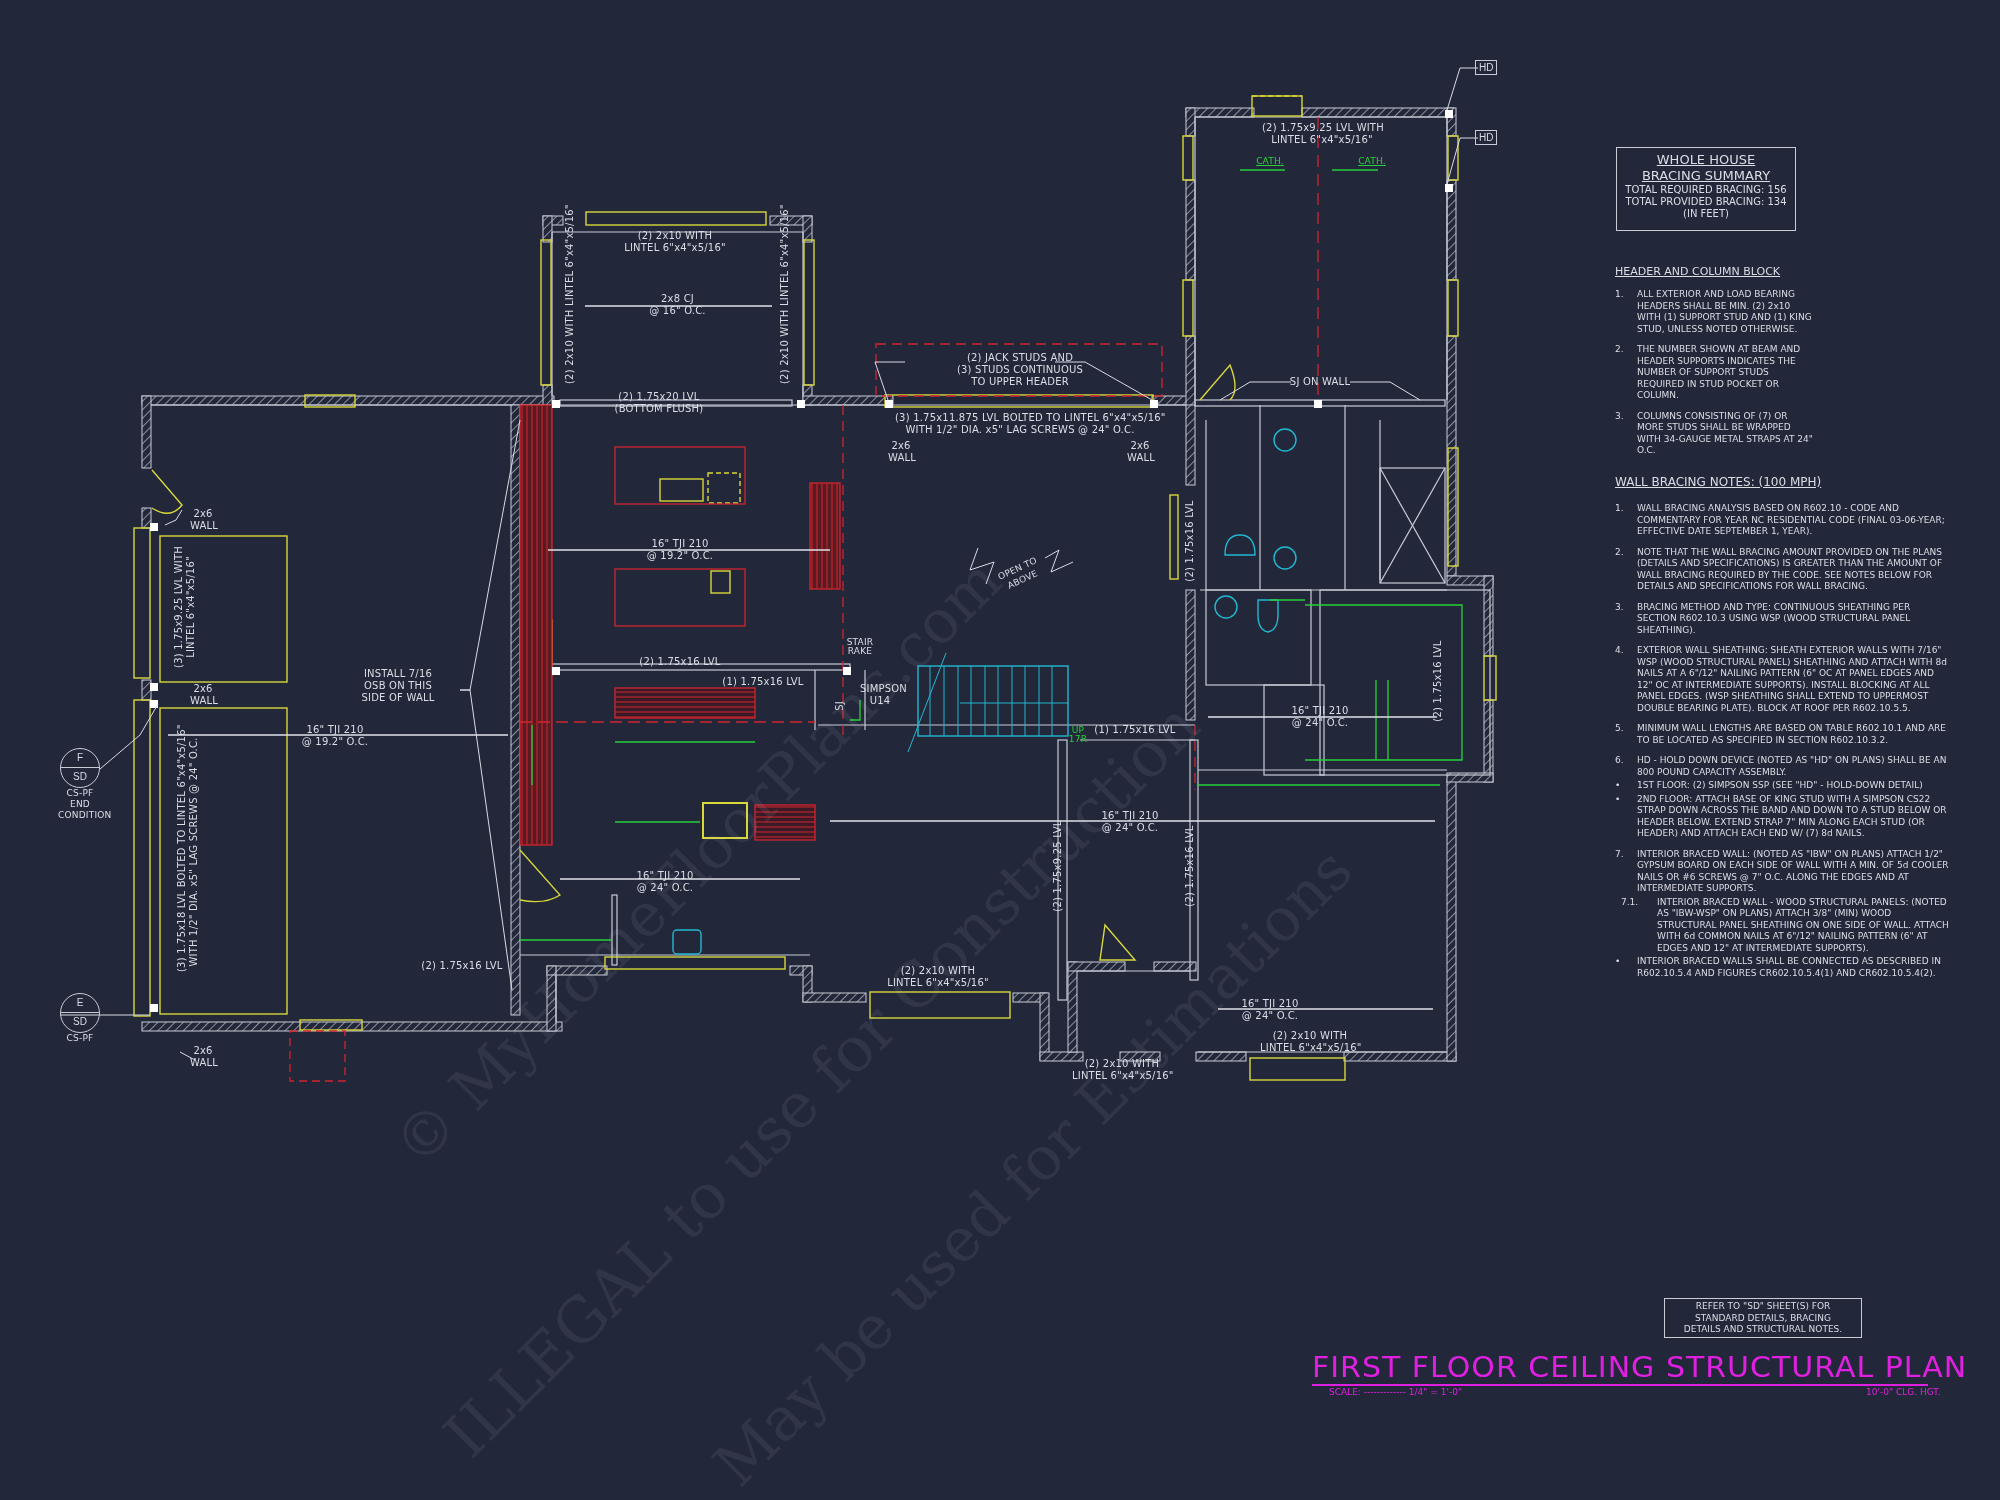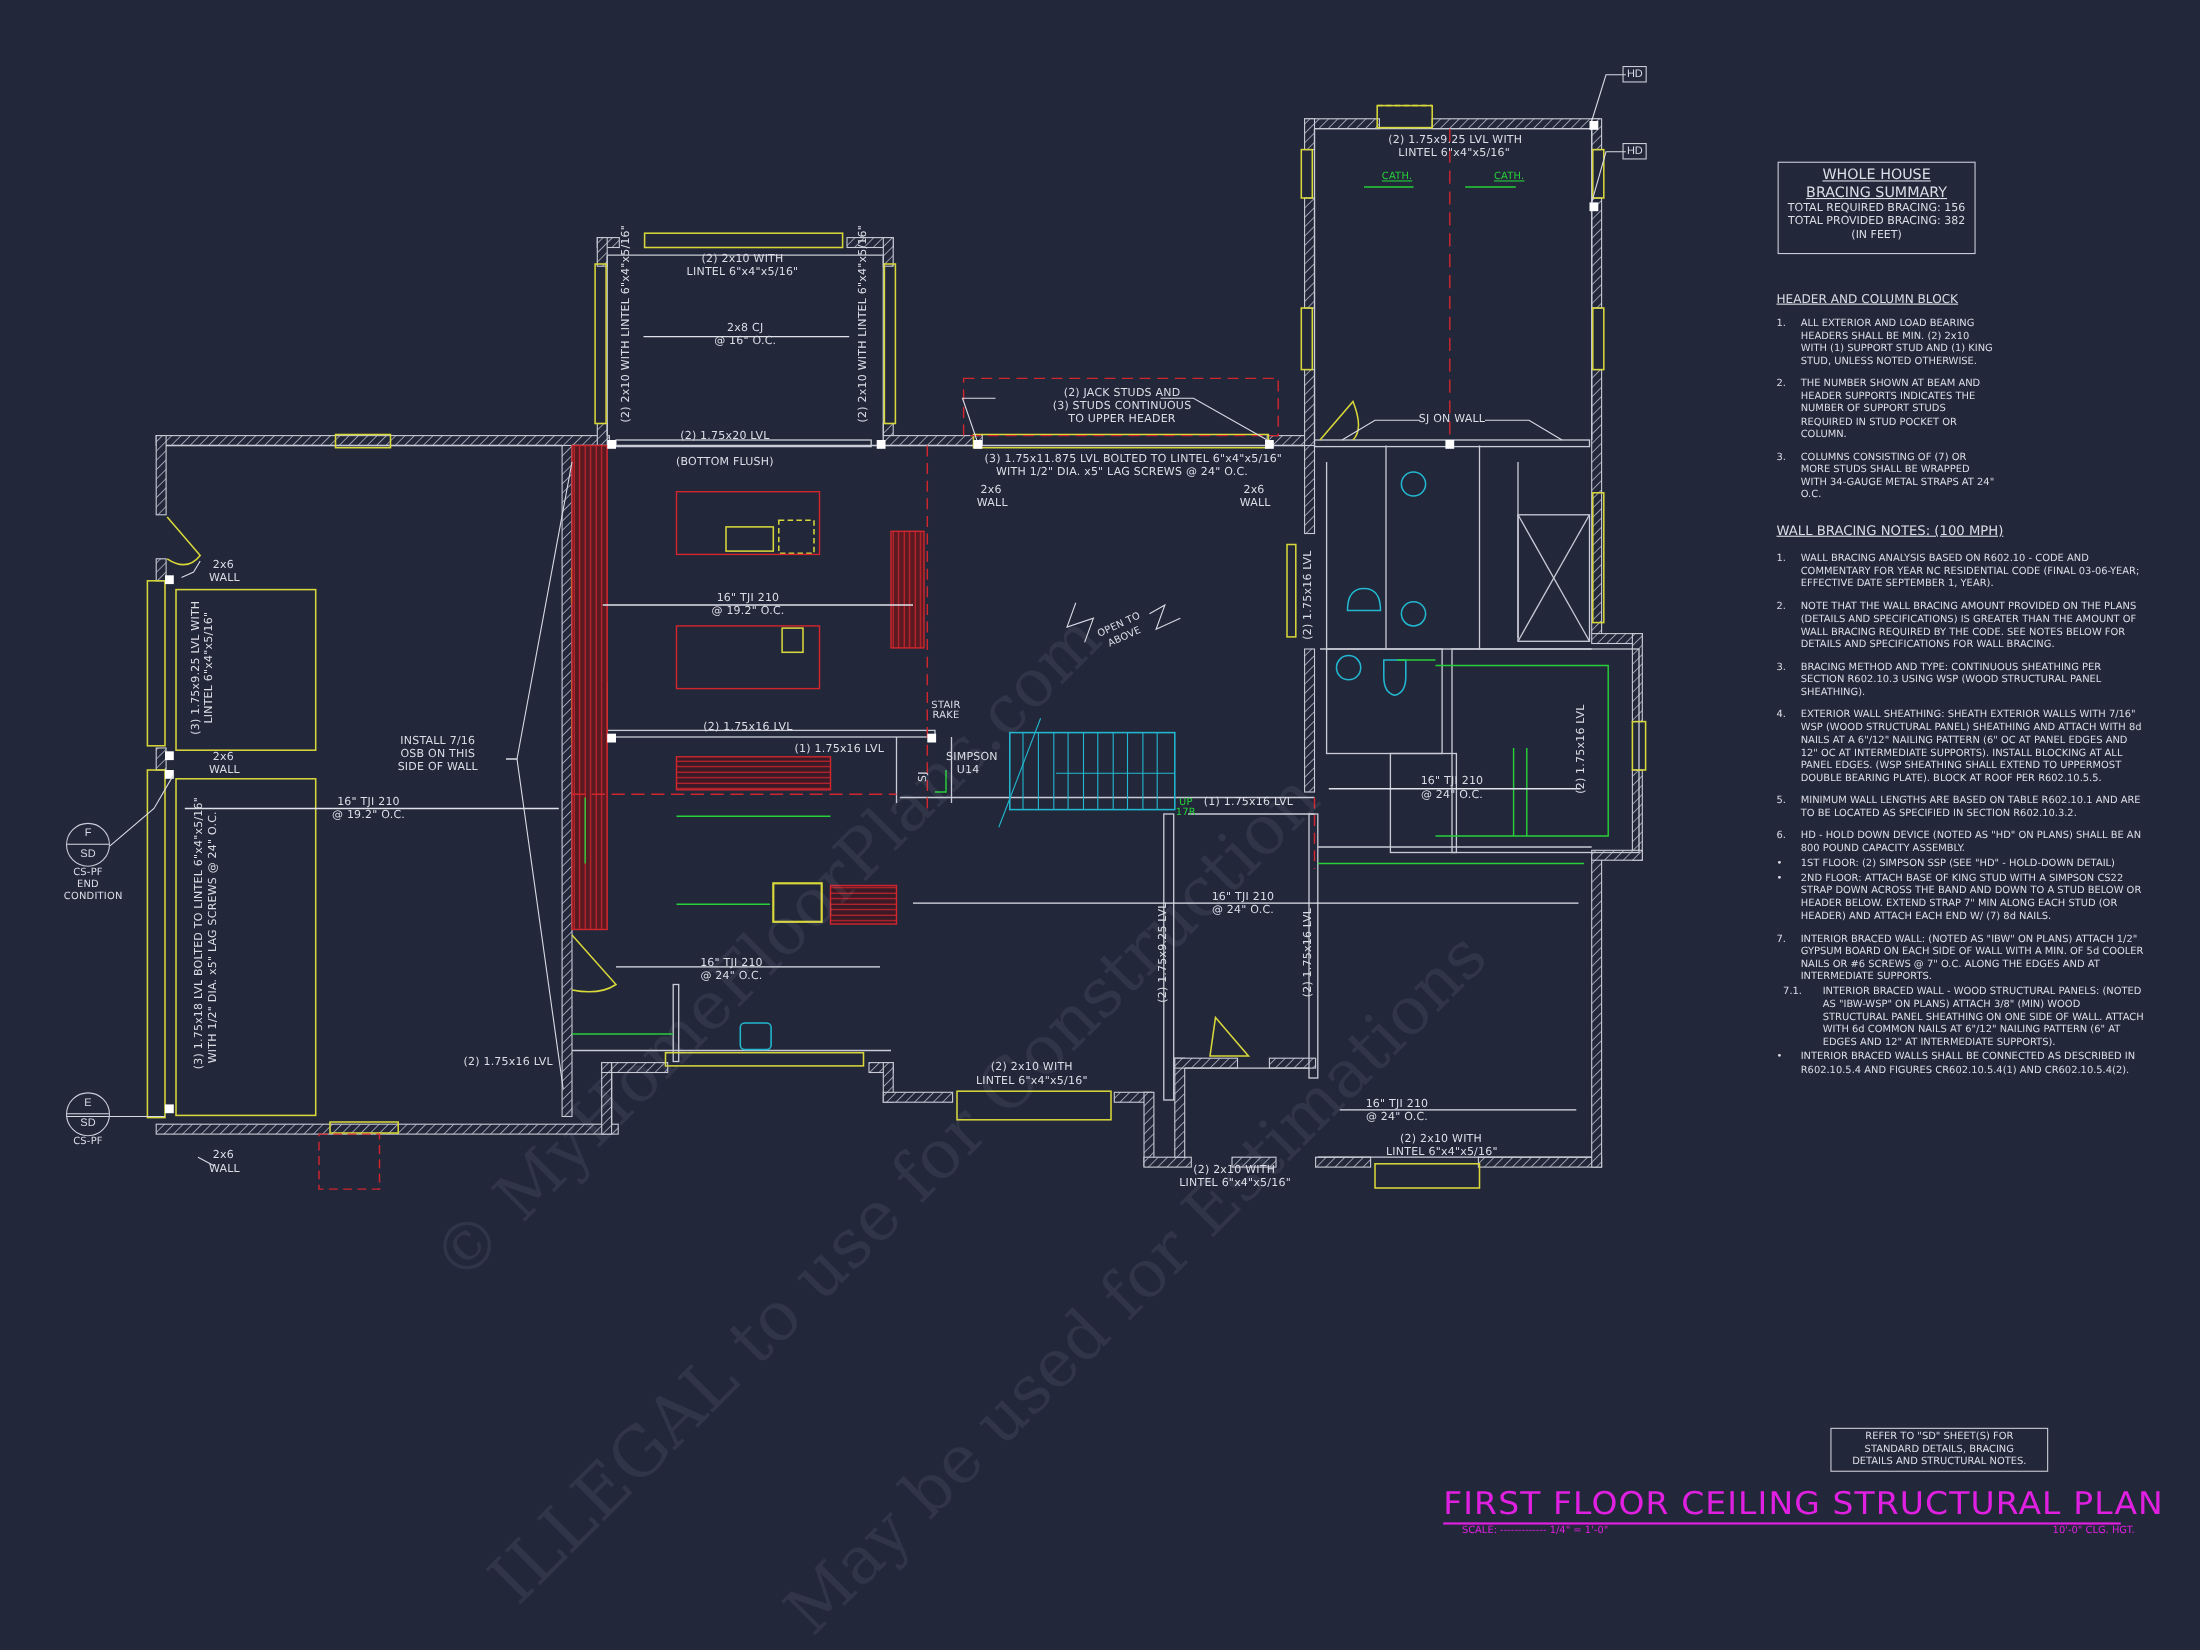--- a/index.html
+++ b/index.html
@@ -279,21 +279,21 @@
     <div>LINTEL 6"x4"x5/16"</div>
   </div>
 <div class="lbl vert" style="left:500px;top:308px;width:140px;">(2) 2x10 WITH LINTEL 6"x4"x5/16"</div>
 <div class="lbl vert" style="left:715px;top:308px;width:140px;">(2) 2x10 WITH LINTEL 6"x4"x5/16"</div>
 <div class="lbl" style="left:640px;top:293px;width:75px;">
     <div>2x8 CJ</div>
     <div>@ 16" O.C.</div>
   </div>
 <div class="lbl" style="left:604px;top:391px;width:110px;">
     <div>(2) 1.75x20 LVL</div>
-    <div style="margin-top:12px">(BOTTOM FLUSH)</div>
+    <div style="margin-top:0">(BOTTOM FLUSH)</div>
   </div>
 
 <div class="lbl" style="left:955px;top:352px;width:130px;">
     <div>(2) JACK STUDS AND</div>
     <div>(3) STUDS CONTINUOUS</div>
     <div>TO UPPER HEADER</div>
   </div>
 <div class="lbl" style="left:895px;top:412px;width:250px;">
     <div>(3) 1.75x11.875 LVL BOLTED TO LINTEL 6"x4"x5/16"</div>
     <div>WITH 1/2" DIA. x5" LAG SCREWS @ 24" O.C.</div>
@@ -425,21 +425,21 @@
   </div>
   <div class="lbl" style="position:relative;width:44px;font-size:9px;line-height:11px;">
     <div>CS-PF</div>
   </div>
 </div>
 
 <div class="panel summary-box">
   <div class="t u" style="margin-top:4px;">WHOLE HOUSE</div>
   <div class="t u">BRACING SUMMARY</div>
   <div>TOTAL REQUIRED BRACING: 156</div>
-  <div>TOTAL PROVIDED BRACING: 382</div>
+  <div>TOTAL PROVIDED BRACING: 134</div>
   <div>(IN FEET)</div>
 </div>
 
 <div class="panel notes-h" style="left:1599px;top:265px;">HEADER AND COLUMN BLOCK</div>
 <div class="panel notes-list" style="left:1599px;top:289px;width:200px;">
   <div class="note">
       <span class="n">1.</span>
       <span class="tx">ALL EXTERIOR AND LOAD BEARING HEADERS SHALL BE MIN. (2) 2x10 WITH (1) SUPPORT STUD AND (1) KING STUD, UNLESS NOTED OTHERWISE.</span>
     </div>
   <div class="note">

